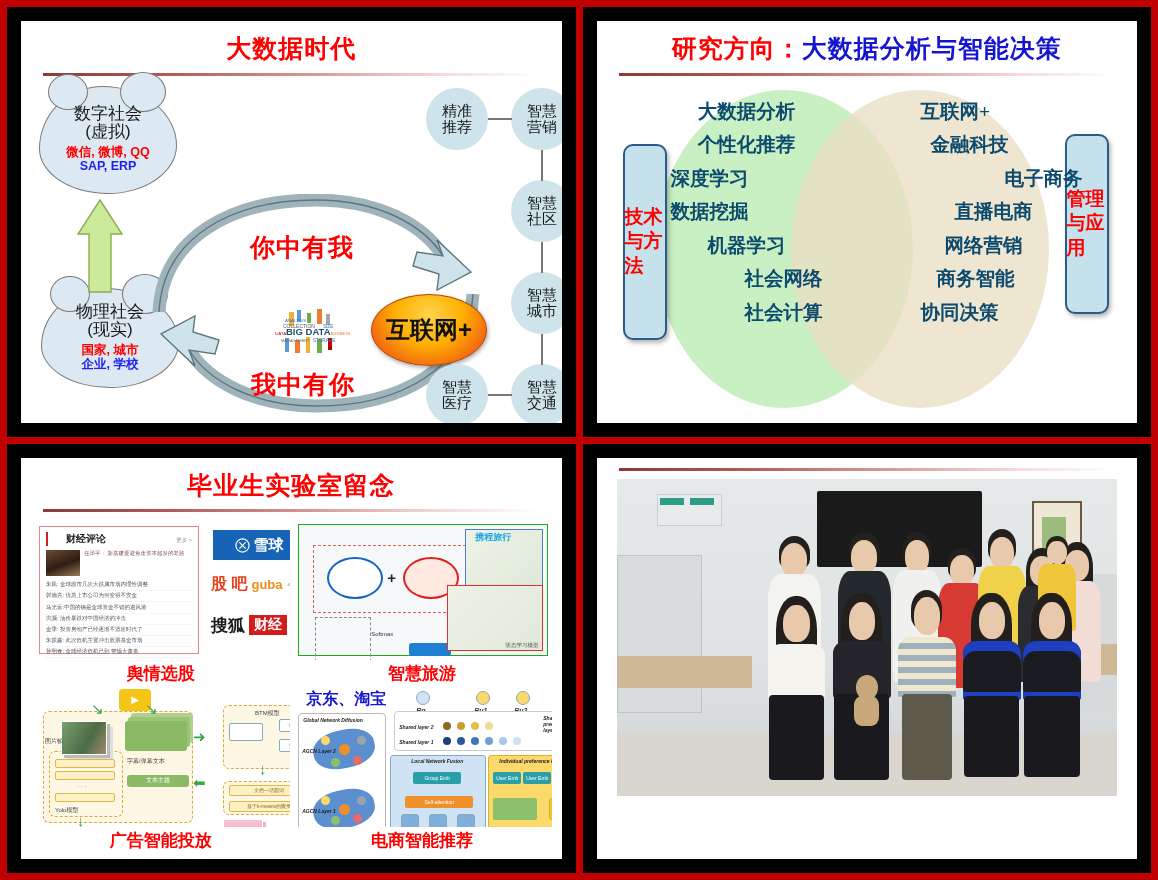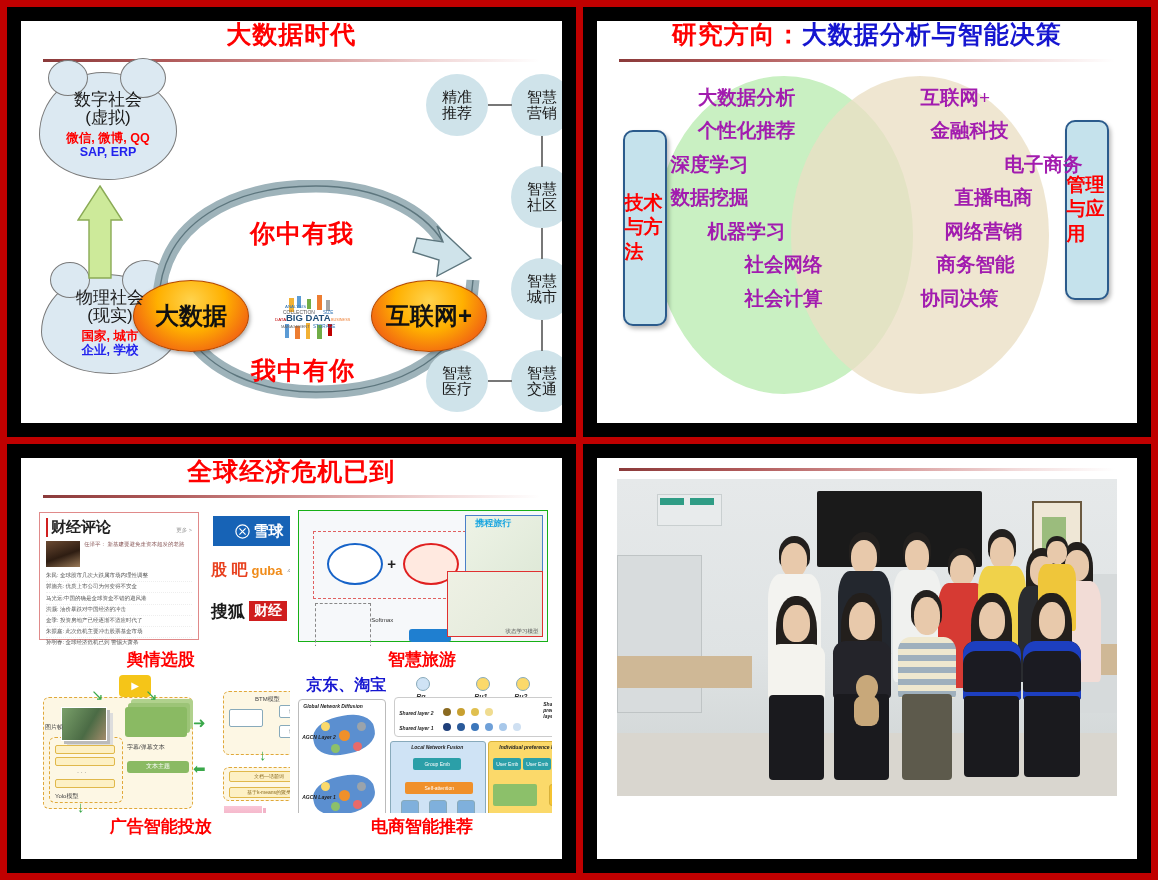--- a/index.html
+++ b/index.html
@@ -29,20 +29,21 @@
     width: 100%; height: 100%;
     position: relative;
     overflow: hidden;
   }
   .slide-title {
     text-align: center;
     font-size: 25px;
     font-weight: bold;
     color: #ff0000;
     letter-spacing: 1px;
+    padding-top: 14px;
     line-height: 1.1;
     white-space: nowrap;
   }
   .slide-title .blue { color: #1515d0; }
   .title-rule {
     height: 3px;
     margin: 10px 22px 0 22px;
     background: linear-gradient(to right, #8b3a3a 0%, #b05a5a 25%, #d79b9b 55%, #f2dada 80%, #ffffff 100%);
   }
 
@@ -147,21 +148,21 @@
   .venn-col {
     position: absolute;
     font-family: "Liberation Serif", serif;
     font-weight: bold;
     line-height: 1.0;
   }
   #venn-col-left  { left: 74px; top: 26px; width: 152px; }
   #venn-col-right { left: 318px; top: 26px; width: 168px; }
   #venn-col-mid   { left: 240px; top: 44px; width: 70px; text-align:center; }
   .venn-col .item {
-    font-size: 19.5px; color: #a21caf; white-space: nowrap;
+    font-size: 19.5px; color: #0c4a6e; white-space: nowrap;
     margin-bottom: 14px;
   }
   #venn-col-left  .item:nth-child(1){ text-align:center; }
   #venn-col-left  .item:nth-child(2){ text-align:center; }
   #venn-col-left  .item:nth-child(3){ text-align:left; }
   #venn-col-left  .item:nth-child(4){ text-align:left; }
   #venn-col-left  .item:nth-child(5){ text-align:center; }
   #venn-col-left  .item:nth-child(6){ text-align:right; }
   #venn-col-left  .item:nth-child(7){ text-align:right; }
 
@@ -202,21 +203,21 @@
     white-space: nowrap;
   }
   .fig-art { position:relative; width:100%; flex:1; overflow:hidden; }
 
   
   .news-box {
     position:absolute; left:8px; top:6px; width:160px; height:128px;
     border:1px solid #e08a8a; background:#fff; padding:5px 6px;
   }
   .news-head { display:flex; justify-content:space-between; align-items:baseline; }
-  .news-title { font-size:15px; font-weight:bold; color:#222; border-left:2.5px solid #d02020; padding-left:3px;text-align:center;}
+  .news-title { font-size:10px; font-weight:bold; color:#222; border-left:2.5px solid #d02020; padding-left:18px;text-align:center;}
   .news-more  { font-size:5.5px; color:#999; }
   .news-lead { display:flex; gap:4px; margin-top:4px;}
   .news-thumb { width:34px; height:26px; background:linear-gradient(160deg,#6b4a32,#2e1d12 55%,#9a7a58); flex:none;}
   .news-lead-t { font-size:5.5px; color:#8a5a5a; line-height:1.45;}
   .news-list { margin-top:4px; }
   .news-li { font-size:5.5px; color:#555; line-height:1.42; border-bottom:1px dotted #eee; padding:1.2px 0; white-space:nowrap; overflow:hidden;}
 
   .logo-xueqiu {
     position:absolute; left:182px; top:10px; width:92px; height:30px;
     background:#1763b6; color:#fff; display:flex; align-items:center; justify-content:center;
@@ -361,21 +362,20 @@
 
         <svg class="ring-arrows" viewBox="0 0 330 220">
           <path d="M8,118 C12,42 82,6 165,6 C226,6 272,30 292,62" fill="none" stroke="#9eb3ba" stroke-width="13" stroke-linecap="butt"></path>
           <path d="M8,118 C12,42 82,6 165,6 C226,6 272,30 292,62" fill="none" stroke="#5d767e" stroke-width="1.4"></path>
           <polygon points="286,46 320,78 286,96 288,80 262,72 266,58 292,62" fill="#cfe3ea" stroke="#5d767e" stroke-width="1.4"></polygon>
           <path d="M322,100 C318,176 248,212 165,212 C104,212 58,188 38,156" fill="none" stroke="#9eb3ba" stroke-width="13"></path>
           <path d="M322,100 C318,176 248,212 165,212 C104,212 58,188 38,156" fill="none" stroke="#5d767e" stroke-width="1.4"></path>
           <polygon points="44,172 10,140 44,122 42,138 68,146 64,160 38,156" fill="#cfe3ea" stroke="#5d767e" stroke-width="1.4"></polygon>
         </svg>
 
-        <div class="ellipse-node" id="node-bigdata">大数据</div>
         <div class="ellipse-node" id="node-internet">互联网+</div>
 
         <svg class="wordcloud" viewBox="0 0 78 48">
           <rect x="16" y="4" width="5" height="14" fill="#f2b134"></rect>
           <rect x="24" y="2" width="4" height="12" fill="#5b9bd5"></rect>
           <rect x="34" y="5" width="4" height="10" fill="#70ad47"></rect>
           <rect x="44" y="1" width="5" height="15" fill="#ed7d31"></rect>
           <rect x="53" y="6" width="4" height="11" fill="#a5a5a5"></rect>
           <rect x="12" y="30" width="4" height="14" fill="#5b9bd5"></rect>
           <rect x="22" y="32" width="5" height="13" fill="#ed7d31"></rect>
@@ -462,21 +462,21 @@
           <div class="item">网络营销</div>
           <div class="item">商务智能</div>
           <div class="item">协同决策</div>
         </div>
       </div>
     </div>
   </div>
 
   <div class="panel">
     <div class="panel-inner">
-      <div class="slide-title">全球经济危机已到</div>
+      <div class="slide-title">毕业生实验室留念</div>
       <div class="title-rule"></div>
 
       <div class="p3-body">
         <div class="fig-grid">
 
           <div class="fig-cell">
             <div class="fig-art">
               <div class="news-box">
                 <div class="news-head">
                   <div class="news-title">财经评论</div>

